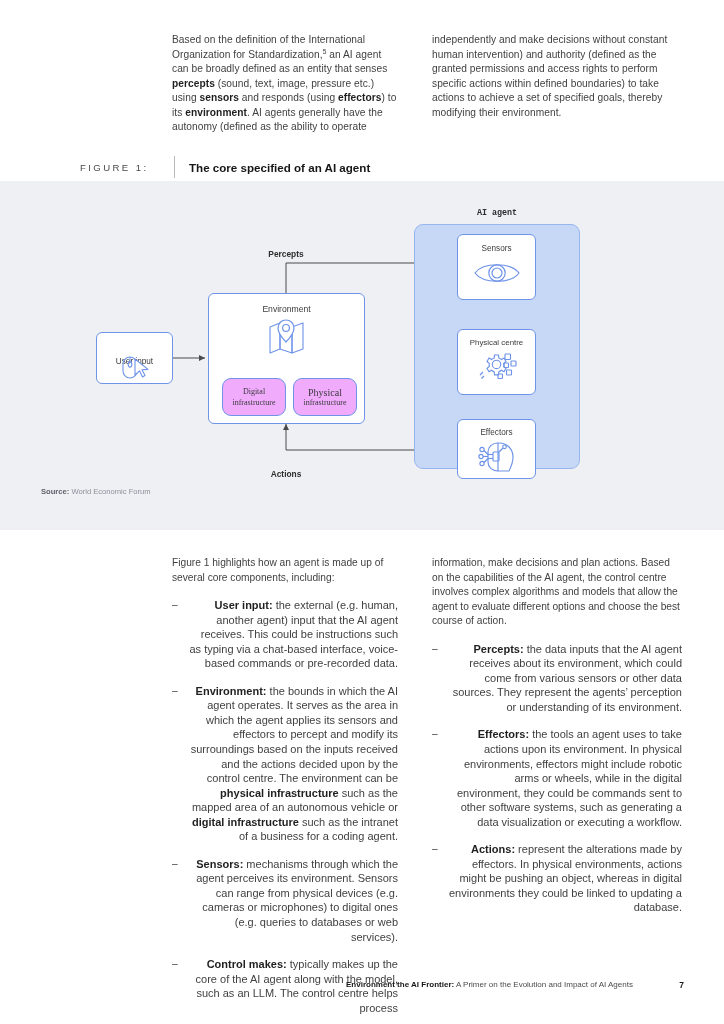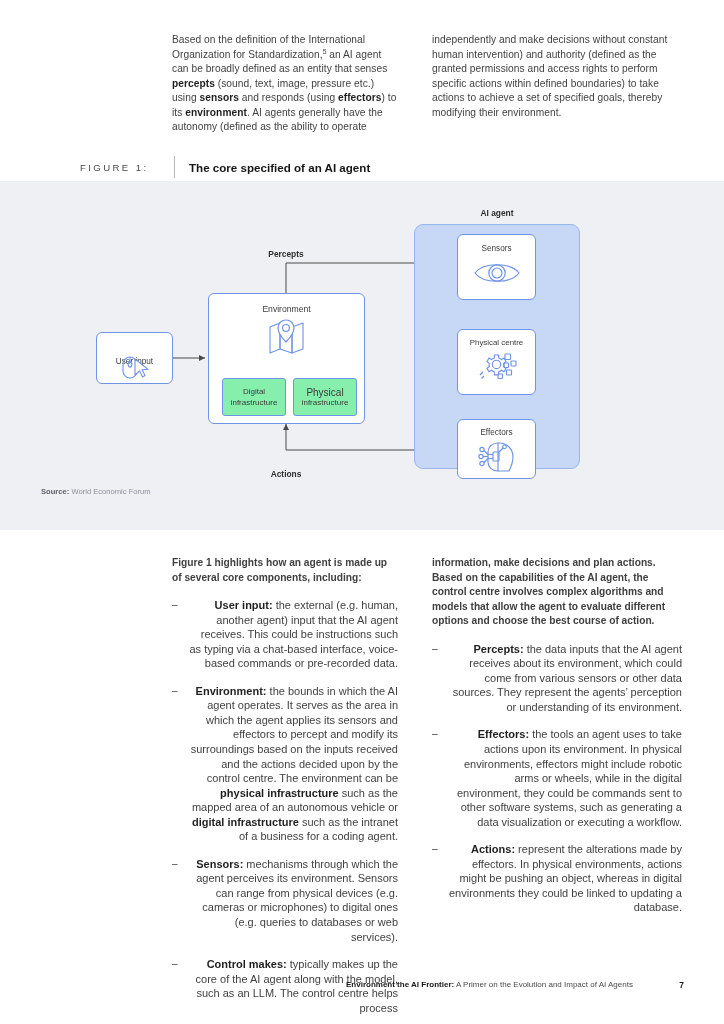--- a/index.html
+++ b/index.html
@@ -64,34 +64,34 @@
 
   .box{
     position:absolute;background:#ffffff;border:1px solid #6e93e8;
     border-radius:6px;box-sizing:border-box;
   }
   .agent-panel{
     position:absolute;background:#c7d8f7;border:1px solid #97b6ee;
     border-radius:9px;box-sizing:border-box;
   }
   .inner-box{
-    position:absolute;background:#86efac;border:1px solid #6e93e8;
-    border-radius:3px;box-sizing:border-box;
+    position:absolute;background:#f0abfc;border:1px solid #6e93e8;
+    border-radius:9px;box-sizing:border-box;font-family:Liberation Serif, serif;
   }
   .boxcap{
     position:absolute;left:0;right:0;text-align:center;
     font-size:8.2px;color:#3a3a3a;
   }
   .icon-wrap{position:absolute;left:0;right:0;display:flex;justify-content:center;}
 
   
   .bot-cols{position:absolute;left:172px;top:556px;width:512px;display:flex;}
   .bcol{width:226px;}
   .bcol.right{margin-left:34px;width:250px;}
-  .para{font-size:10.2px;line-height:14.55px;color:#3f3f3f;margin-bottom:13px;font-weight:bold;}
+  .para{font-size:10.2px;line-height:14.55px;color:#3f3f3f;margin-bottom:13px;}
   .bullet{display:flex;margin-bottom:13px;}
   .dash{width:17px;flex:none;font-size:10.2px;line-height:14.55px;color:#3f3f3f;}
   .btxt{font-size:11px;line-height:14.55px;color:#3f3f3f;text-align:right;}
   .btxt b{font-weight:bold;color:#1f1f1f;}
 
   
   .footer{
     position:absolute;left:346px;top:980px;width:338px;
     font-size:8px;color:#4b4b4b;display:flex;justify-content:space-between;
   }
@@ -136,21 +136,21 @@
       <path d="M453,269 L286,269 L286,243" stroke="#4a4a4a" stroke-width="1" fill="none" marker-end="url(#ah)"></path>
 
       <path d="M496,119 L496,143" stroke="#4a4a4a" stroke-width="1" fill="none" marker-end="url(#ah)"></path>
 
       <path d="M496,214 L496,238" stroke="#4a4a4a" stroke-width="1" fill="none" marker-end="url(#ah)"></path>
     </svg>
 
     <div class="dlabel bold" style="left:248px;top:68px;width:76px;">Percepts</div>
     <div class="dlabel bold" style="left:248px;top:288px;width:76px;">Actions</div>
 
-    <div class="dlabel bold" style="left:414px;top:27px;width:166px;">AI agent</div>
+    <div class="dlabel bold" style="left:414px;top:27px;width:166px;font-family:Liberation Mono, monospace;">AI agent</div>
     <div class="agent-panel" style="left:414px;top:43px;width:166px;height:245px;"></div>
 
     <div class="box" style="left:96px;top:151px;width:77px;height:52px;">
       <div class="boxcap" style="top:24px;">User input</div>
       <div class="icon-wrap" style="top:20px;">
         <svg width="36" height="28" viewBox="0 0 36 28">
           <rect x="6" y="4" width="14" height="21" rx="7" fill="none" stroke="#6e93e8" stroke-width="1.1"></rect>
           <line x1="13" y1="4" x2="13" y2="10" stroke="#6e93e8" stroke-width="1.1"></line>
           <ellipse cx="13" cy="11.5" rx="1.8" ry="2.6" fill="none" stroke="#6e93e8" stroke-width="1.1"></ellipse>
           <path d="M18,6 L18,22 L22.5,17.8 L25.5,24 L28,22.6 L25,16.8 L31,16.4 Z" fill="#ffffff" stroke="#6e93e8" stroke-width="1.1" stroke-linejoin="round"></path>

